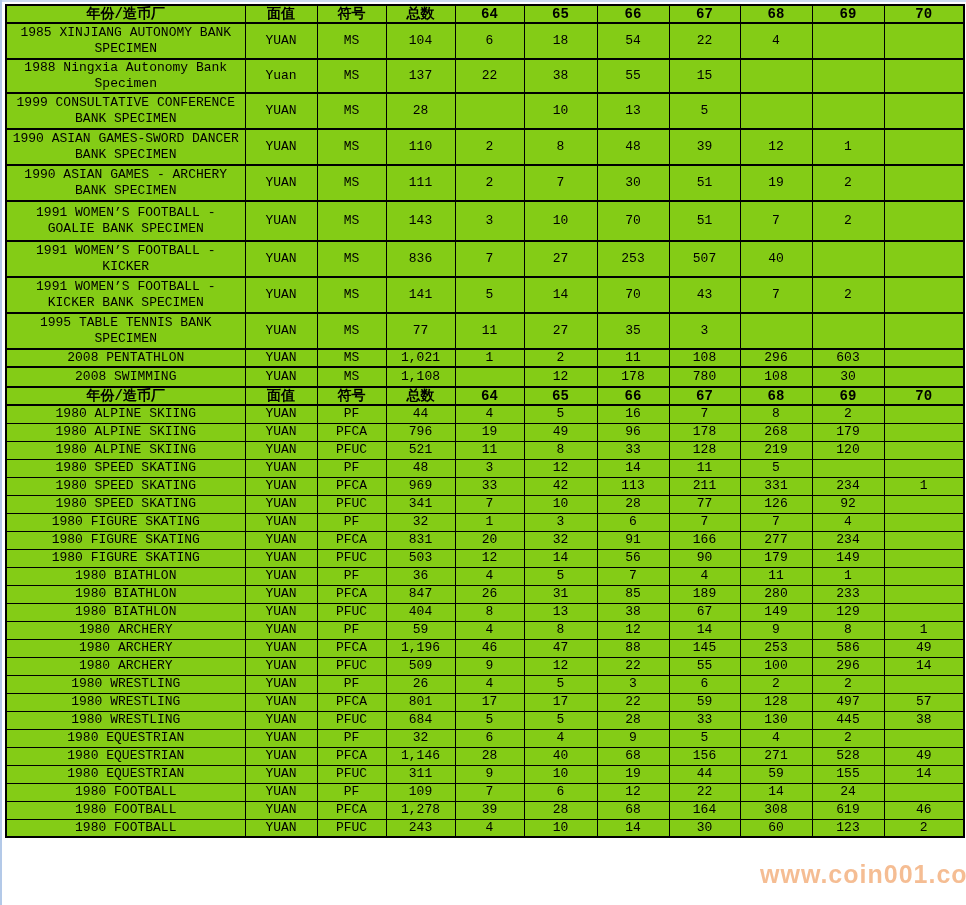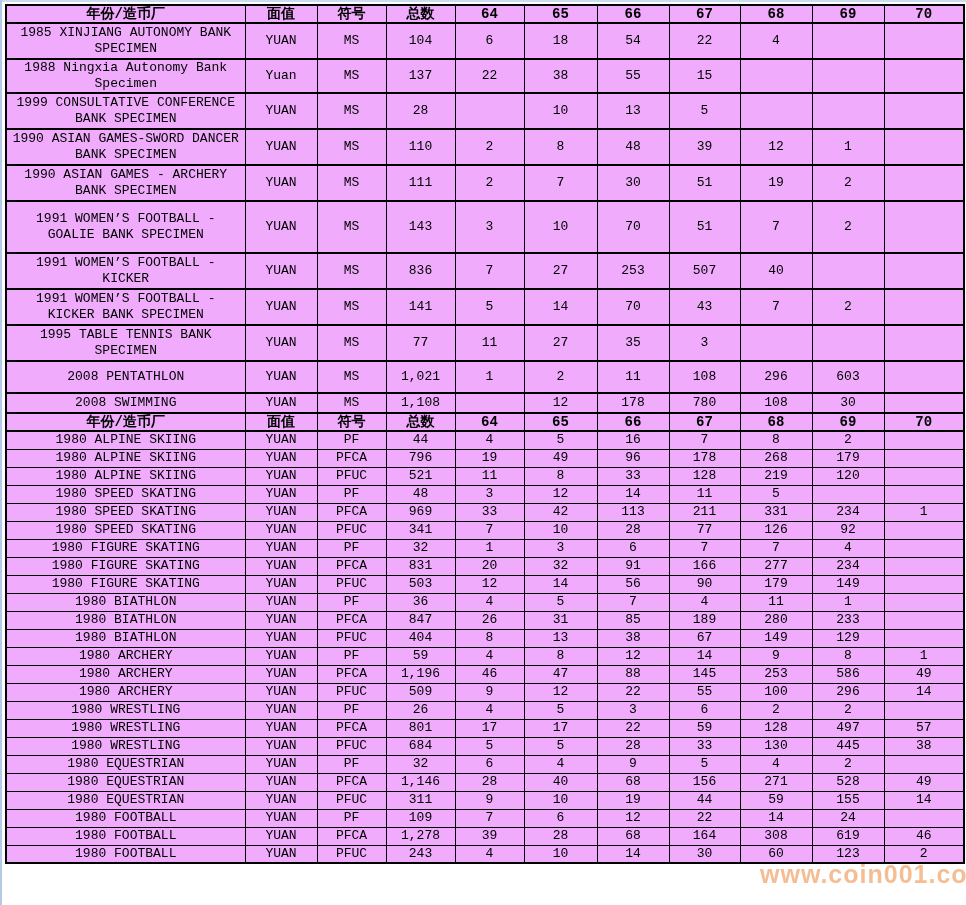--- a/index.html
+++ b/index.html
@@ -5,21 +5,21 @@
   * { margin:0; padding:0; box-sizing:border-box; }
   html,body { width:966px; height:905px; background:#ffffff; overflow:hidden; position:relative;
               font-family:"Liberation Mono","DejaVu Sans Mono",monospace; }
   .edge-top  { position:absolute; top:0; left:0; width:966px; height:2px; background:#cddcf0; z-index:3; }
   .edge-left { position:absolute; top:0; left:0; width:2px; height:905px; background:#b3c9e8; z-index:3; }
   .top-clip  { position:absolute; top:0; left:859px; width:16px; height:6px; overflow:hidden; z-index:2; }
   .top-clip span { display:block; margin-top:-10px; font-size:13px; color:#000;
                    font-family:"Liberation Mono","DejaVu Sans Mono",monospace; }
 
   table.census { position:absolute; left:5px; top:4px; width:958px;
-                 border-collapse:collapse; table-layout:fixed; background:#f0abfc;
+                 border-collapse:collapse; table-layout:fixed; background:#84cc16;
                  border:2px solid #000; }
   td, th { border:1px solid #000; text-align:center; vertical-align:middle;
            color:#000; font-size:13px; line-height:16px; padding:0; overflow:hidden;
            font-family:"Liberation Mono","DejaVu Sans Mono",monospace; font-weight:normal; }
   .name-col { padding:0 4px; }
   tr.hdr-row th { border-top-width:2px; border-bottom-width:2px;
                   font-weight:bold; font-size:14px; line-height:14px; height:18px;
                   font-family:"Liberation Mono","DejaVu Sans Mono","Liberation Sans",monospace; }
   tr.s0 td { border-top-width:2px; border-bottom-width:2px; }
   tr.slim td { line-height:14px; }
@@ -124,21 +124,21 @@
         <td>MS</td>
         <td>111</td>
         <td>2</td>
         <td>7</td>
         <td>30</td>
         <td>51</td>
         <td>19</td>
         <td>2</td>
         <td></td>
       </tr>
-      <tr class="s0" style="height: 52px;">
+      <tr class="s0" style="height: 40px;">
         <td class="name-col">1991 WOMEN’S FOOTBALL - GOALIE BANK SPECIMEN</td>
         <td>YUAN</td>
         <td>MS</td>
         <td>143</td>
         <td>3</td>
         <td>10</td>
         <td>70</td>
         <td>51</td>
         <td>7</td>
         <td>2</td>
@@ -176,21 +176,21 @@
         <td>MS</td>
         <td>77</td>
         <td>11</td>
         <td>27</td>
         <td>35</td>
         <td>3</td>
         <td></td>
         <td></td>
         <td></td>
       </tr>
-      <tr class="s0 slim" style="height: 32px;">
+      <tr class="s0 slim" style="height: 18px;">
         <td class="name-col">2008 PENTATHLON</td>
         <td>YUAN</td>
         <td>MS</td>
         <td>1,021</td>
         <td>1</td>
         <td>2</td>
         <td>11</td>
         <td>108</td>
         <td>296</td>
         <td>603</td>

